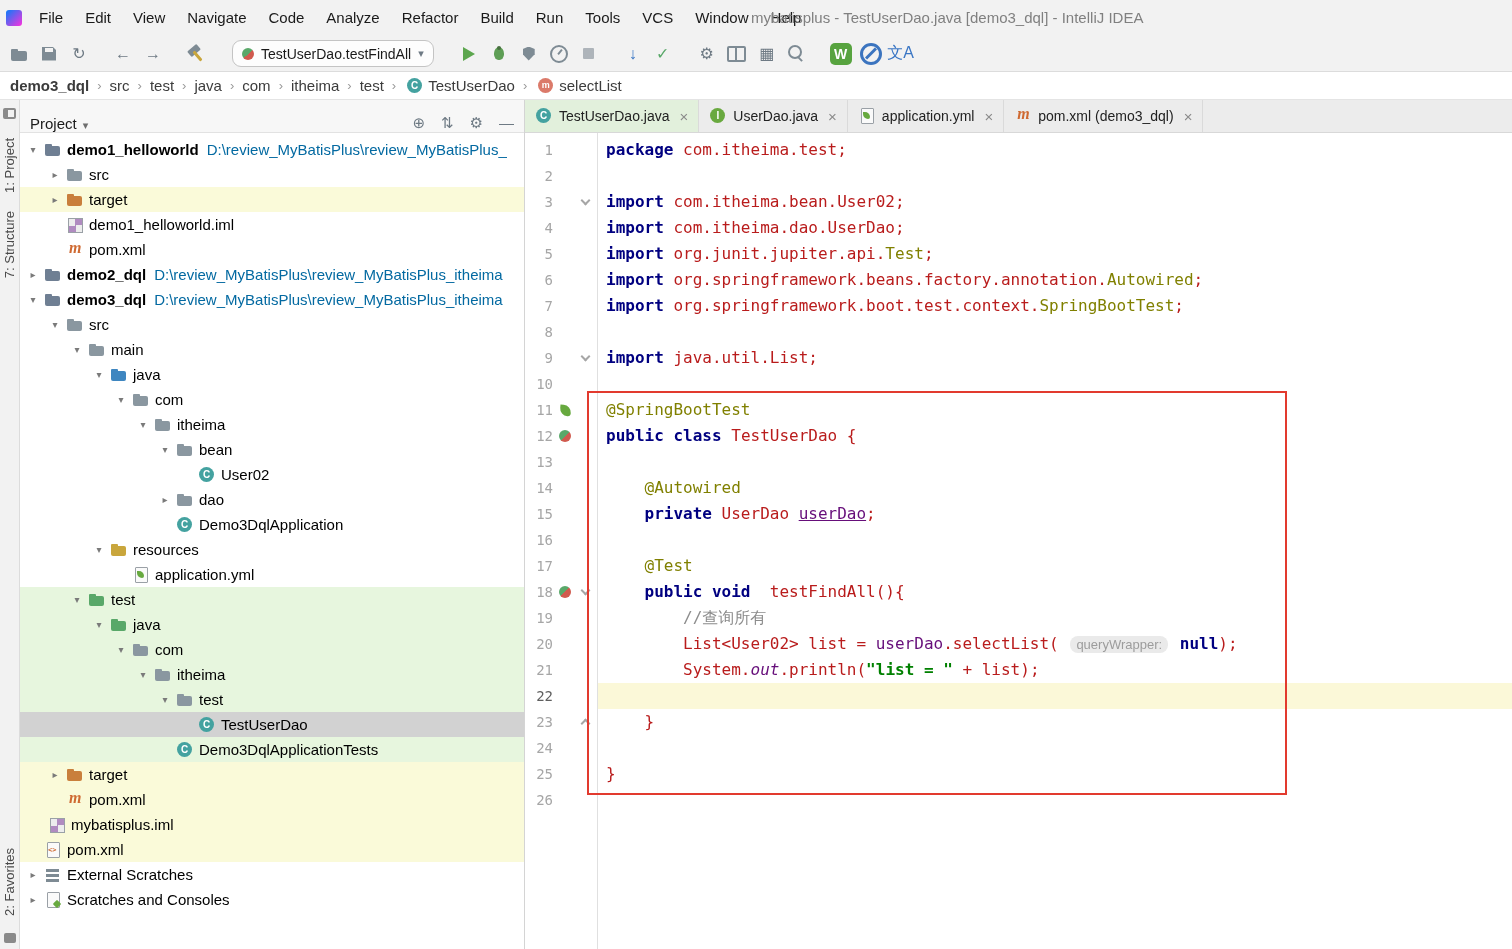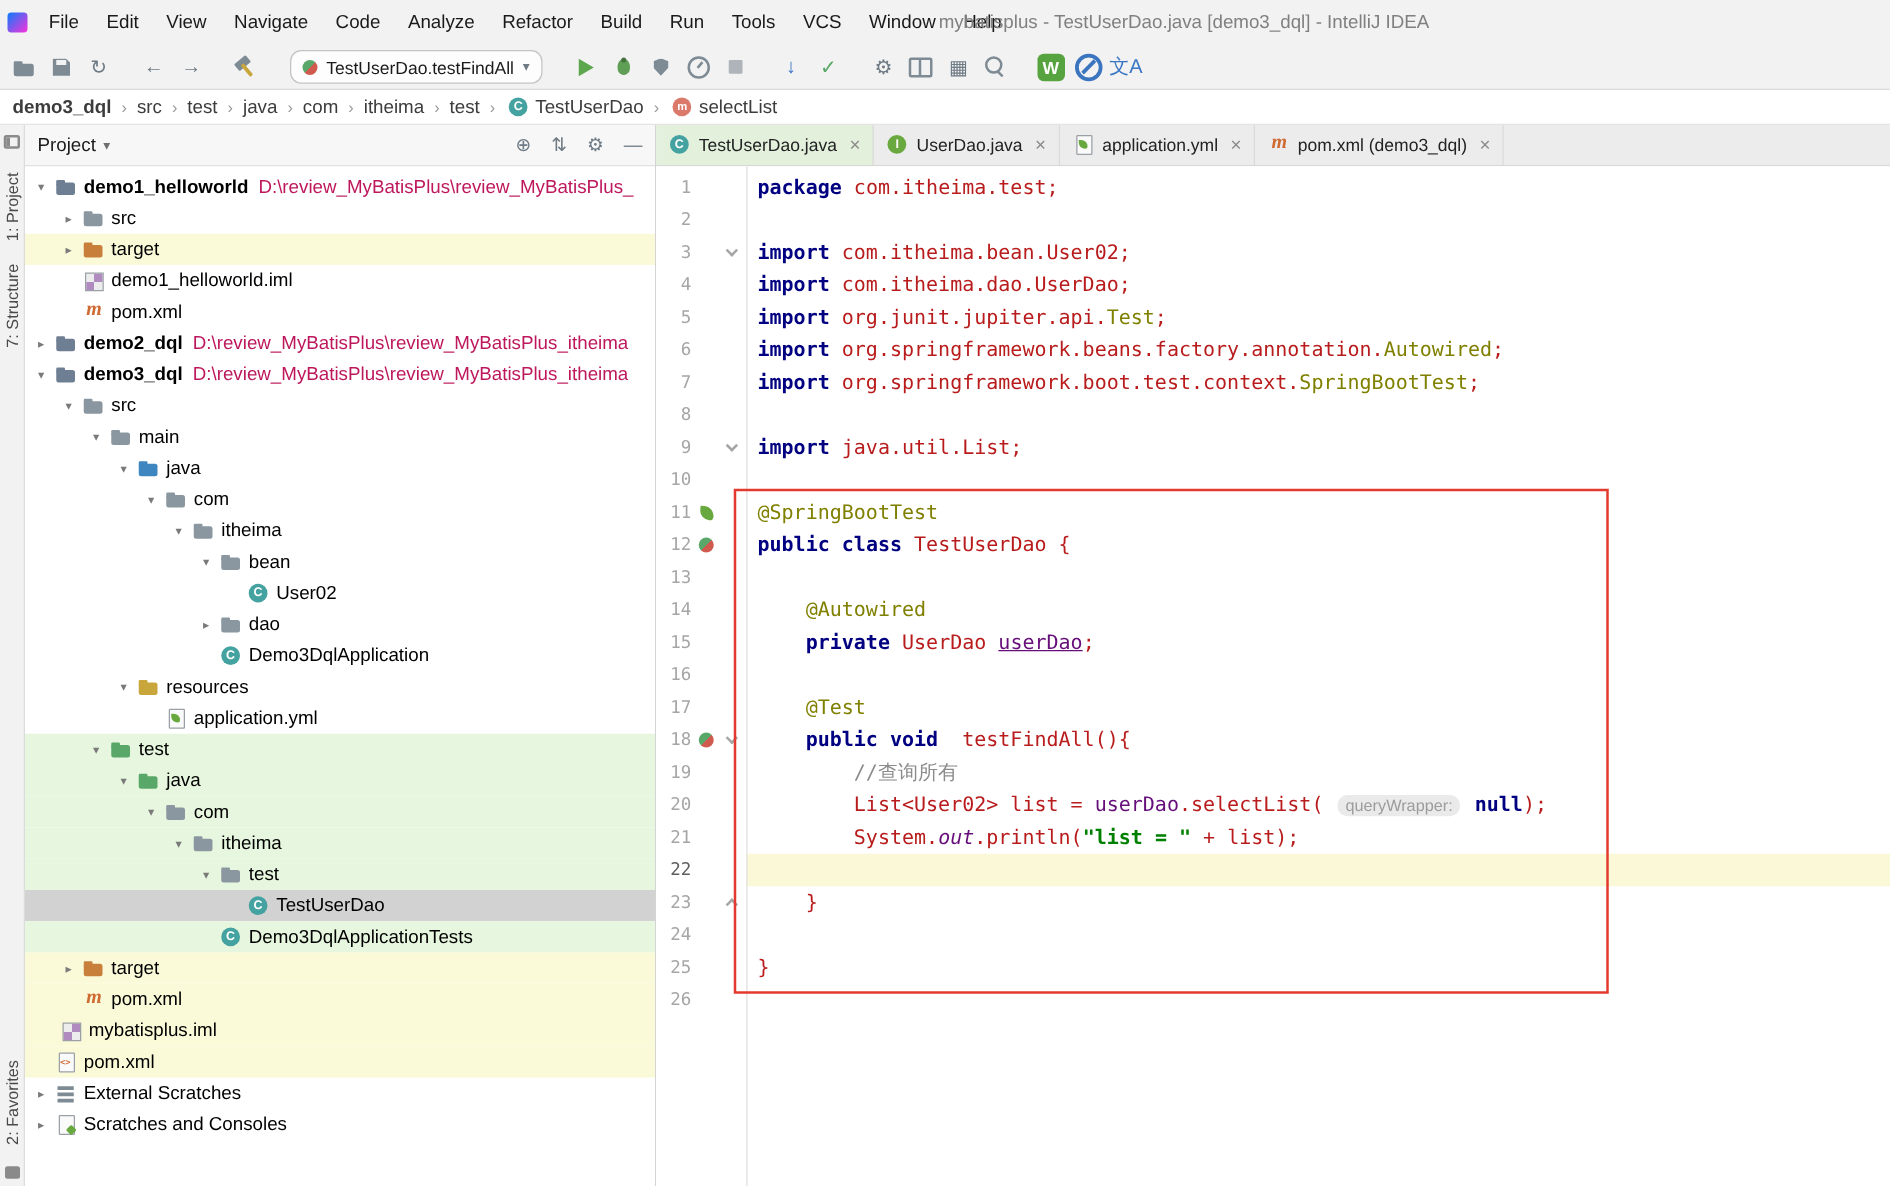--- a/index.html
+++ b/index.html
@@ -57,34 +57,34 @@
   
   .stripe{width:20px;background:#F2F2F2;border-right:1px solid #DCDCDC;display:flex;flex-direction:column;align-items:center;flex:none;padding-top:8px}
   .stripe-icon{width:13px;height:11px;border:2px solid #8A8A8A;border-radius:2px;position:relative;margin-bottom:10px;flex:none}
   .stripe-icon::after{content:"";position:absolute;left:0;top:0;bottom:0;width:3px;background:#8A8A8A}
   .stripe-label{writing-mode:vertical-rl;transform:rotate(180deg);font-size:13px;color:#4A4A4A;margin:9px 0;cursor:default;white-space:nowrap}
   .stripe-bottom{margin-top:auto;display:flex;flex-direction:column;align-items:center;padding-bottom:6px}
   .stripe-sq{width:12px;height:10px;background:#8A8A8A;border-radius:2px;margin-top:8px}
 
   
   .project-panel{width:505px;background:#fff;border-right:1px solid #D4D4D4;display:flex;flex-direction:column;flex:none}
-  .panel-header{height:33px;background:#F7F7F7;border-bottom:1px solid #E2E2E2;display:flex;align-items:center;padding:0 10px;font-size:15px;color:#1A1A1A;flex:none}
+  .panel-header{height:33px;background:#F7F7F7;border-bottom:1px solid #E2E2E2;display:flex;align-items:flex-end;padding:0 10px;font-size:15px;color:#1A1A1A;flex:none}
   .ph-caret{color:#6E6E6E;font-size:11px;margin-left:6px}
   .ph-spacer{flex:1}
   .ph-icon{color:#6E7A84;font-size:15px;margin-left:16px;cursor:default}
 
   .tree{flex:1;overflow:hidden;padding-top:4px;font-size:15px;position:relative}
   .trow{height:25px;display:flex;align-items:center;white-space:nowrap;cursor:default}
   .trow.h-green{background:#E7F6DE}
   .trow.h-yellow{background:#FAFAD9}
   .trow.h-selected{background:#D2D2D2}
   .arrow{width:18px;text-align:center;color:#7A7A7A;font-size:10px;flex:none}
   .tlabel{margin-left:5px;color:#000000}
   .tlabel.b{font-weight:bold}
-  .tpath{margin-left:8px;color:#be185d}
+  .tpath{margin-left:8px;color:#0369a1}
 
   
   .ticon{width:18px;height:16px;display:inline-block;position:relative;flex:none;margin-left:2px}
   .i-folder,.i-folder-source,.i-folder-test,.i-folder-resources,.i-folder-excluded,.i-module{--fc:#8A97A0}
   .i-folder-source{--fc:#3E86C0}
   .i-folder-test{--fc:#59A869}
   .i-folder-resources{--fc:#C9A63C}
   .i-folder-excluded{--fc:#C97F3C}
   .i-module{--fc:#6F7F93}
   .i-folder::before,.i-folder-source::before,.i-folder-test::before,.i-folder-resources::before,.i-folder-excluded::before,.i-module::before

